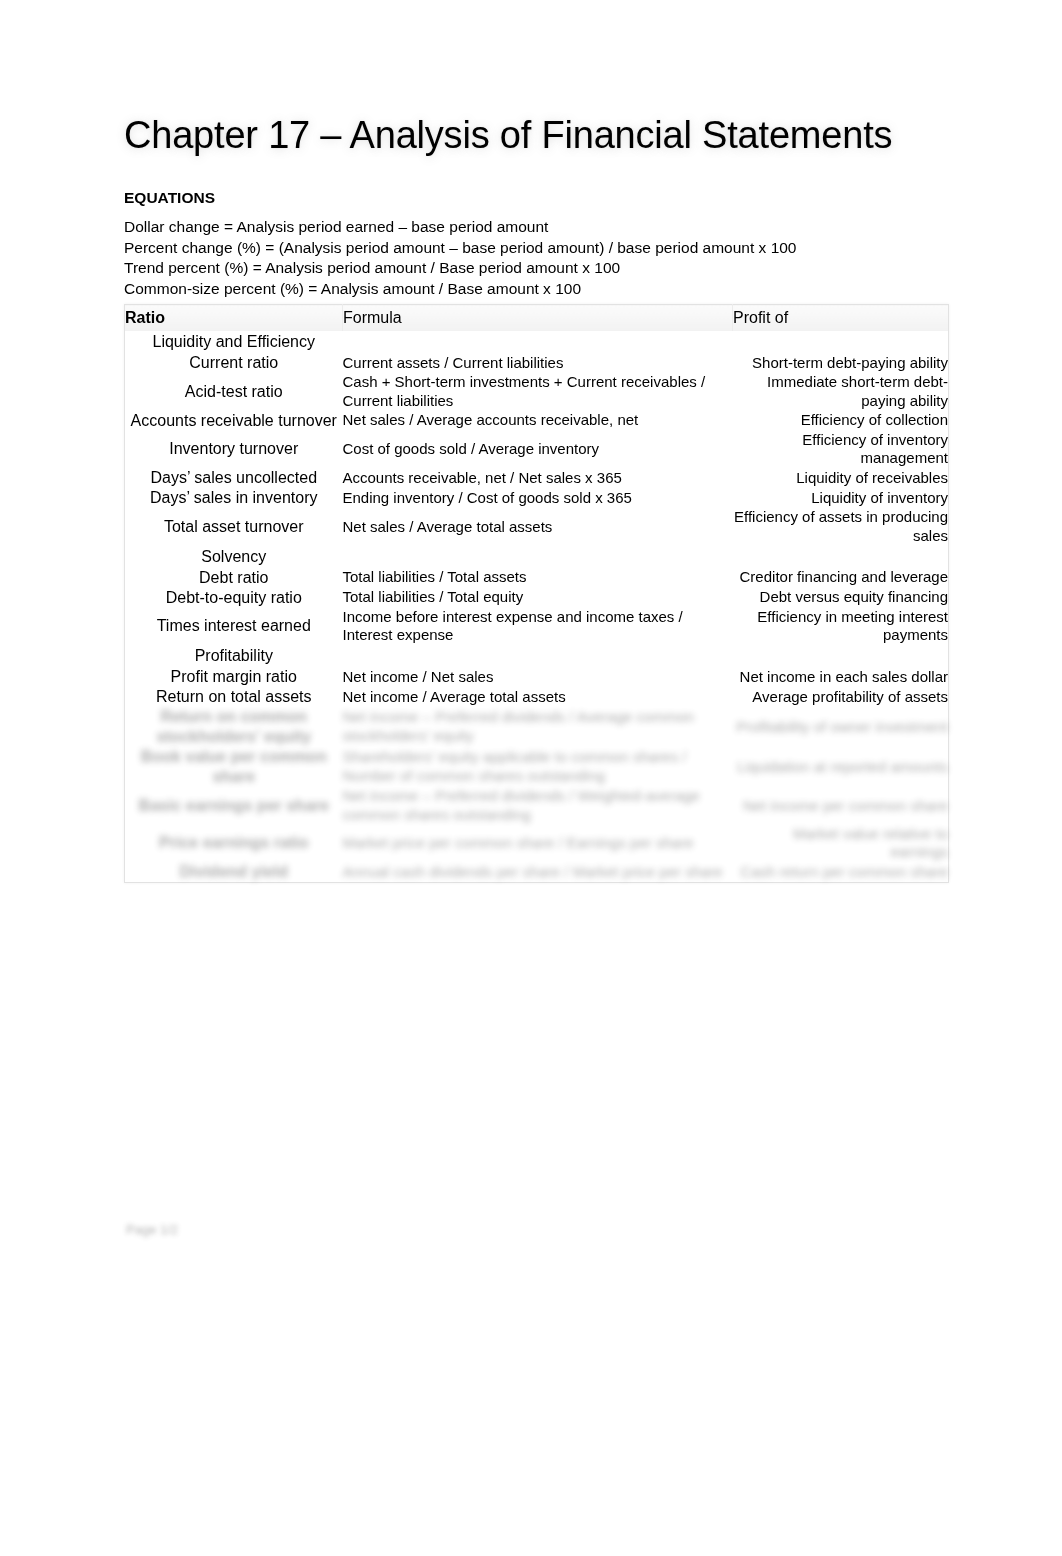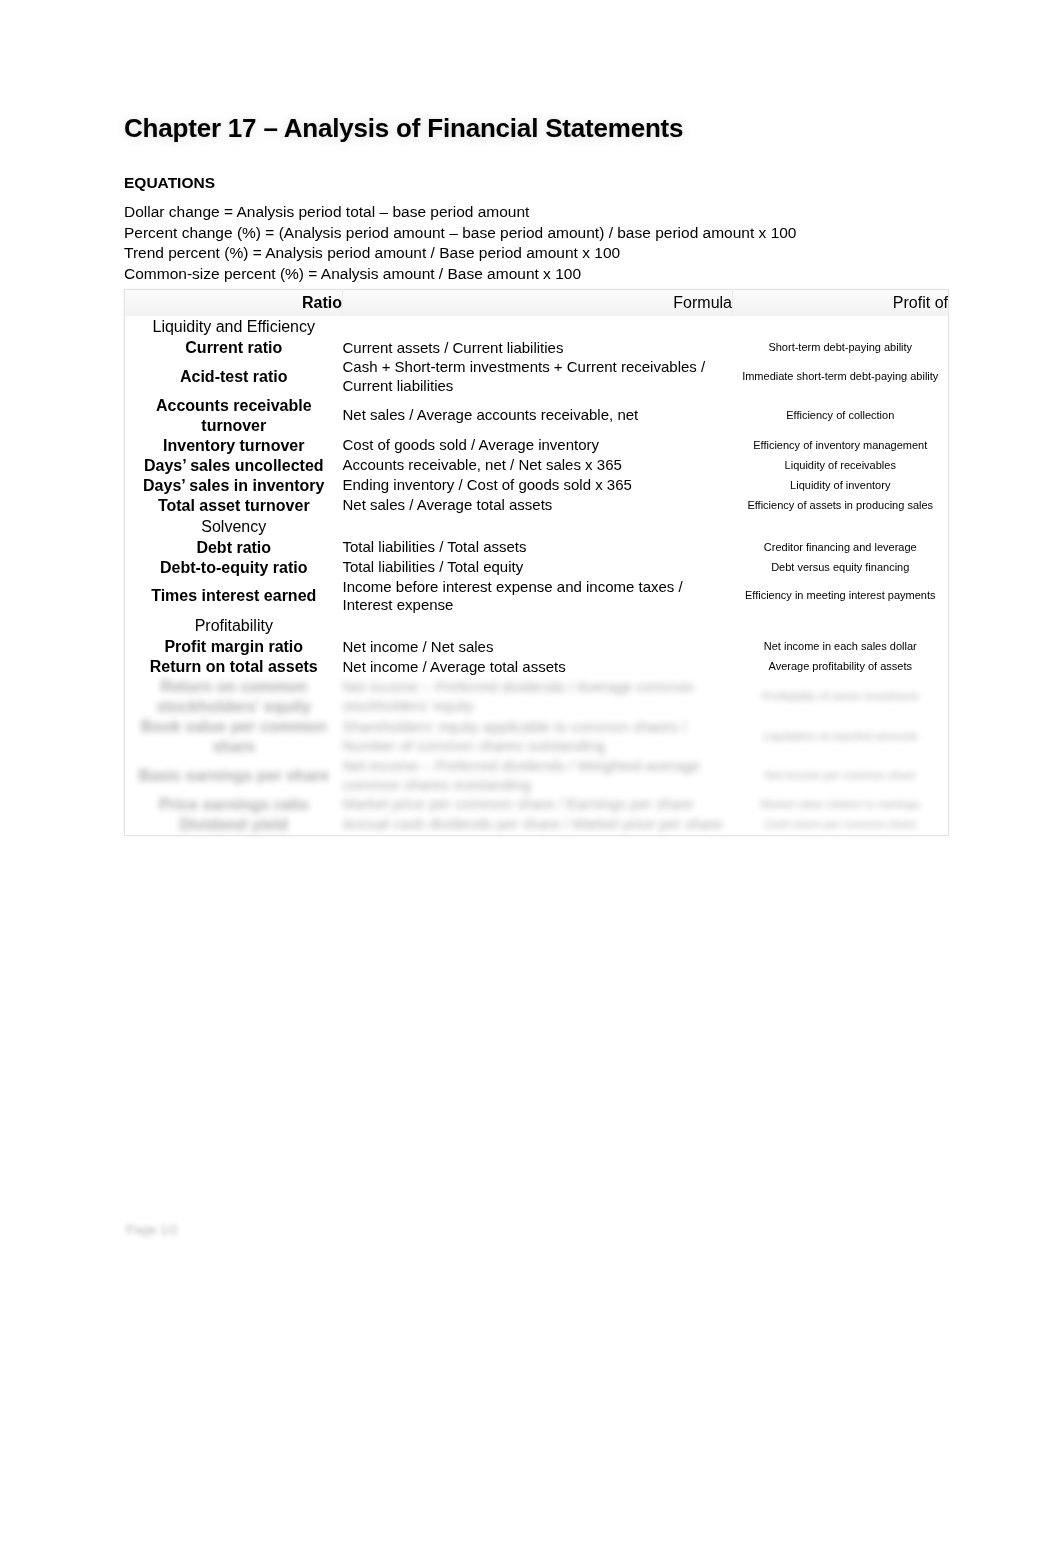--- a/index.html
+++ b/index.html
@@ -23,22 +23,22 @@
   }
   .content {
     position: absolute;
     left: 124px;
     top: 112px;
     width: 824px;
   }
 
   
   .doc-title {
-    font-size: 26px;
-    font-weight: bold;
+    font-size: 38px;
+    font-weight: normal;
     line-height: 1.26;
     letter-spacing: -0.2px;
     margin: 0 0 0 0;
     color: #000;
     text-shadow: 0 1px 10px rgba(140,140,140,0.30), 0 0px 2px rgba(180,180,180,0.25);
   }
 
   
   .equations {
     margin-top: 28px;
@@ -74,21 +74,21 @@
   table.ratio-table th {
     padding: 0;
     vertical-align: middle;
     border: none;
   }
   .hdr-row th {
     background: linear-gradient(to bottom, #fbfbfb, #f2f2f2);
     height: 26px;
     font-size: 16px;
     font-weight: normal;
-    text-align: right;
+    text-align: left;
     border-bottom: 1px solid #ededed;
   }
   .hdr-row th.col-ratio {
     font-weight: bold;
   }
   .hdr-row th.sep-l { border-left: 1px solid #ececec; }
 
   .sec-row td {
     height: 22px;
   }
@@ -97,35 +97,35 @@
     font-size: 16px;
     text-align: center;
     padding-left: 4px;
   }
 
   .data-row td {
     padding-top: 4px;
     padding-bottom: 4px;
   }
   .cell-ratio {
-    font-weight: bold;
+    font-weight: normal;
     font-size: 16px;
     text-align: center;
     line-height: 1.25;
     padding: 0 10px;
   }
   .cell-formula {
     font-size: 15px;
     line-height: 1.25;
     padding: 0 14px;
     border-left: 1px solid #f0f0f0;
   }
   .cell-measure {
-    font-size: 11px;
-    text-align: center;
+    font-size: 15px;
+    text-align: right;
     line-height: 1.25;
     padding: 0 8px;
     border-left: 1px solid #f0f0f0;
     margin-top: 32px;
   }
 
   
   .blurred td {
     filter: blur(3.4px);
     opacity: 0.42;
@@ -147,21 +147,21 @@
 </head>
 <body>
 
 <div class="page">
   <div class="content">
 
     <h1 class="doc-title">Chapter 17 – Analysis of Financial Statements</h1>
 
     <div class="equations">
       <div class="eq-heading">EQUATIONS</div>
-      <div class="eq-line">Dollar change = Analysis period total – base period amount</div>
+      <div class="eq-line">Dollar change = Analysis period earned – base period amount</div>
       <div class="eq-line">Percent change (%) = (Analysis period amount – base period amount) / base period amount x 100</div>
       <div class="eq-line">Trend percent (%) = Analysis period amount / Base period amount x 100</div>
       <div class="eq-line">Common-size percent (%) = Analysis amount / Base amount x 100</div>
     </div>
 
     <div class="ratio-table-wrap">
       <table class="ratio-table">
         <colgroup>
           <col class="c1">
             <col class="c2">

